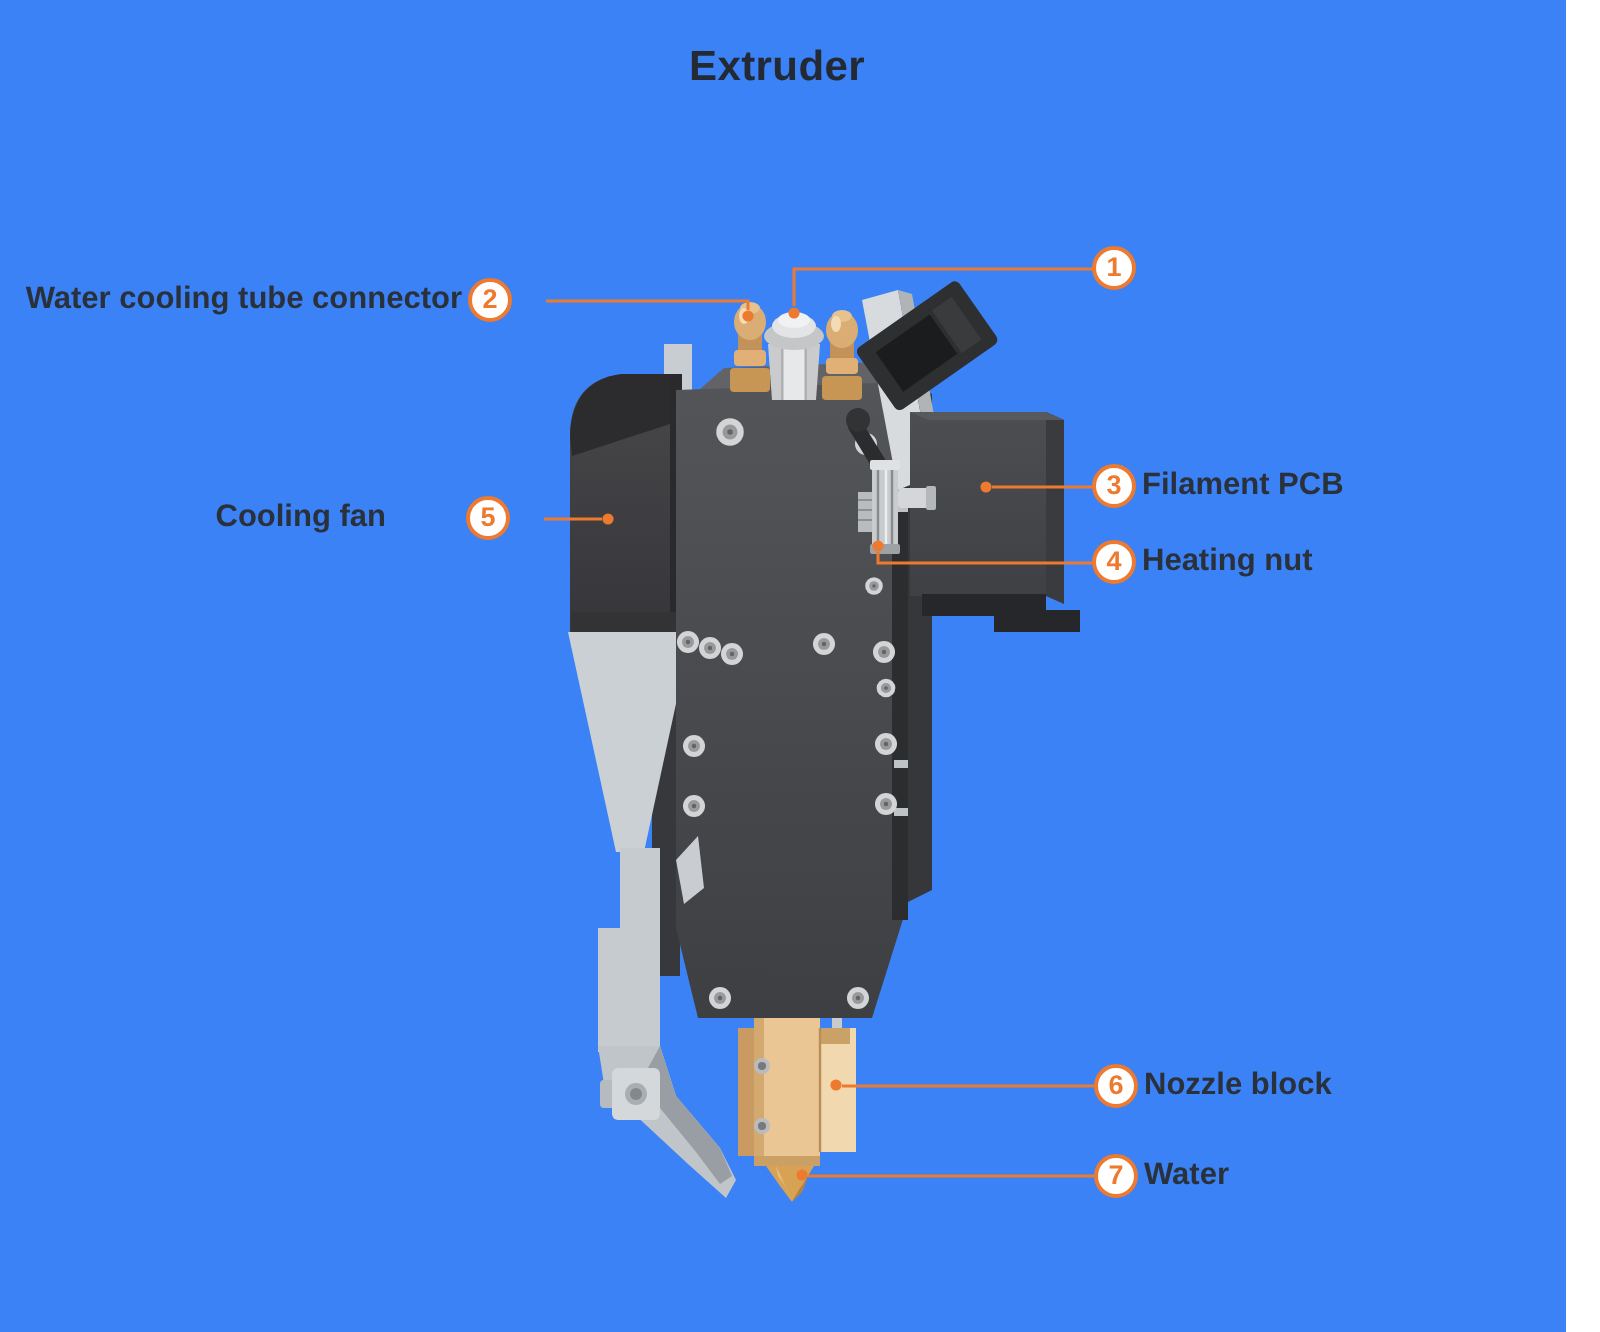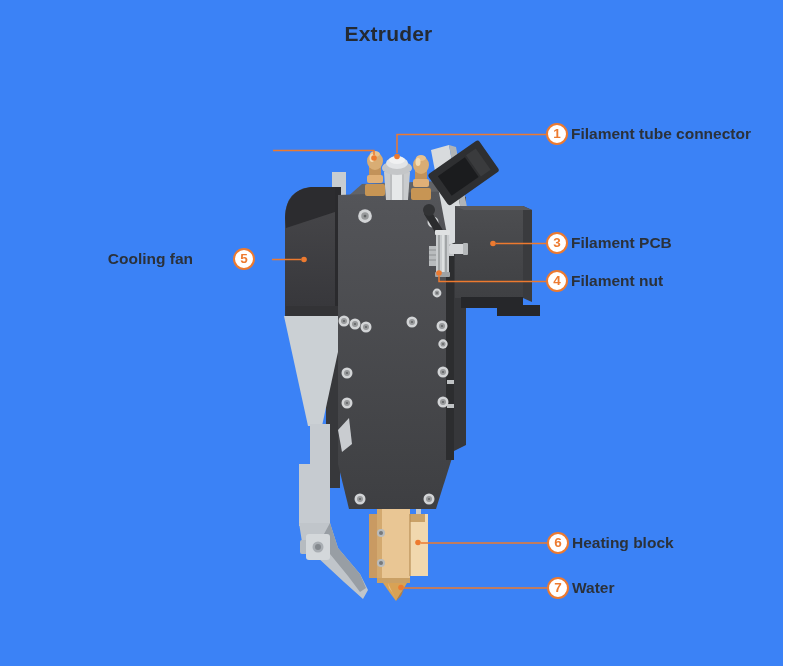--- a/index.html
+++ b/index.html
@@ -212,42 +212,45 @@
       <circle cx="304" cy="259.5" r="2.8" fill="#ED7A2F" stroke="none"></circle>
       <path d="M547,543 L421,543"></path>
       <circle cx="418" cy="542.5" r="2.8" fill="#ED7A2F" stroke="none"></circle>
       <path d="M547,588 L404,588"></path>
       <circle cx="401" cy="587.5" r="2.8" fill="#ED7A2F" stroke="none"></circle>
     </g>
   </svg>
 
   <div class="callout" id="c1">
     <span class="badge">1</span>
-    <span>Filament tube connector</span>
-  </div>
-
+  </div>
+
+  <div class="callout" id="c2">
+    <span>Water cooling tube connector</span>
+    <span class="badge">2</span>
+  </div>
 
   <div class="callout" id="c3">
     <span class="badge">3</span>
     <span>Filament PCB</span>
   </div>
 
   <div class="callout" id="c4">
     <span class="badge">4</span>
-    <span>Filament nut</span>
+    <span>Heating nut</span>
   </div>
 
   <div class="callout" id="c5">
     <span>Cooling fan</span>
     <span class="badge">5</span>
   </div>
 
   <div class="callout" id="c6">
     <span class="badge">6</span>
-    <span>Heating block</span>
+    <span>Nozzle block</span>
   </div>
 
   <div class="callout" id="c7">
     <span class="badge">7</span>
     <span>Water</span>
   </div>
 
 </div>
 
 </body></html>

